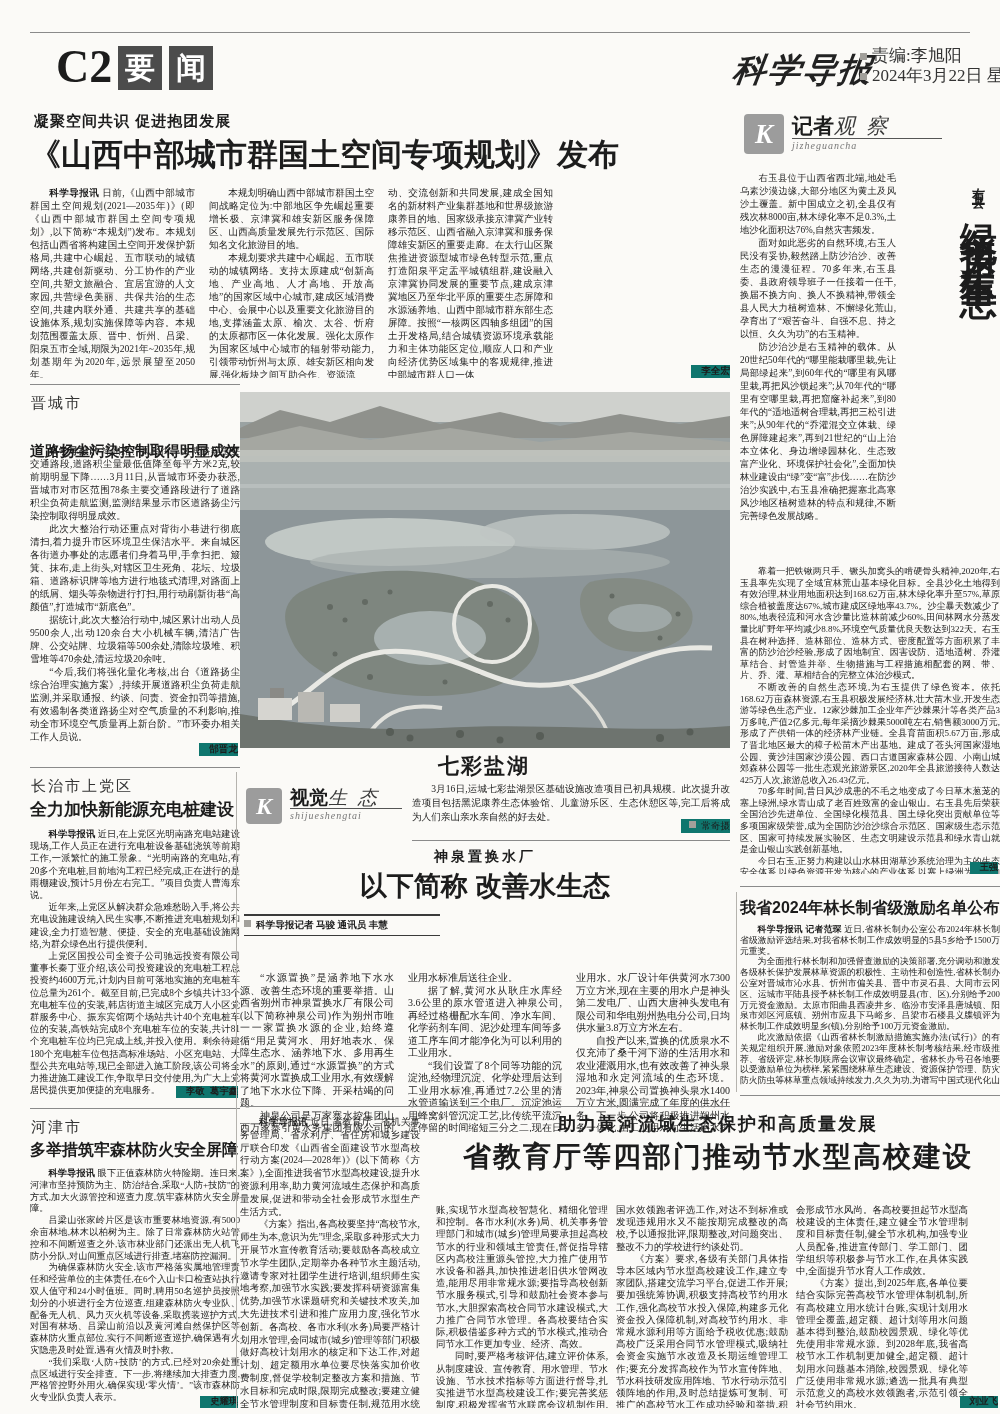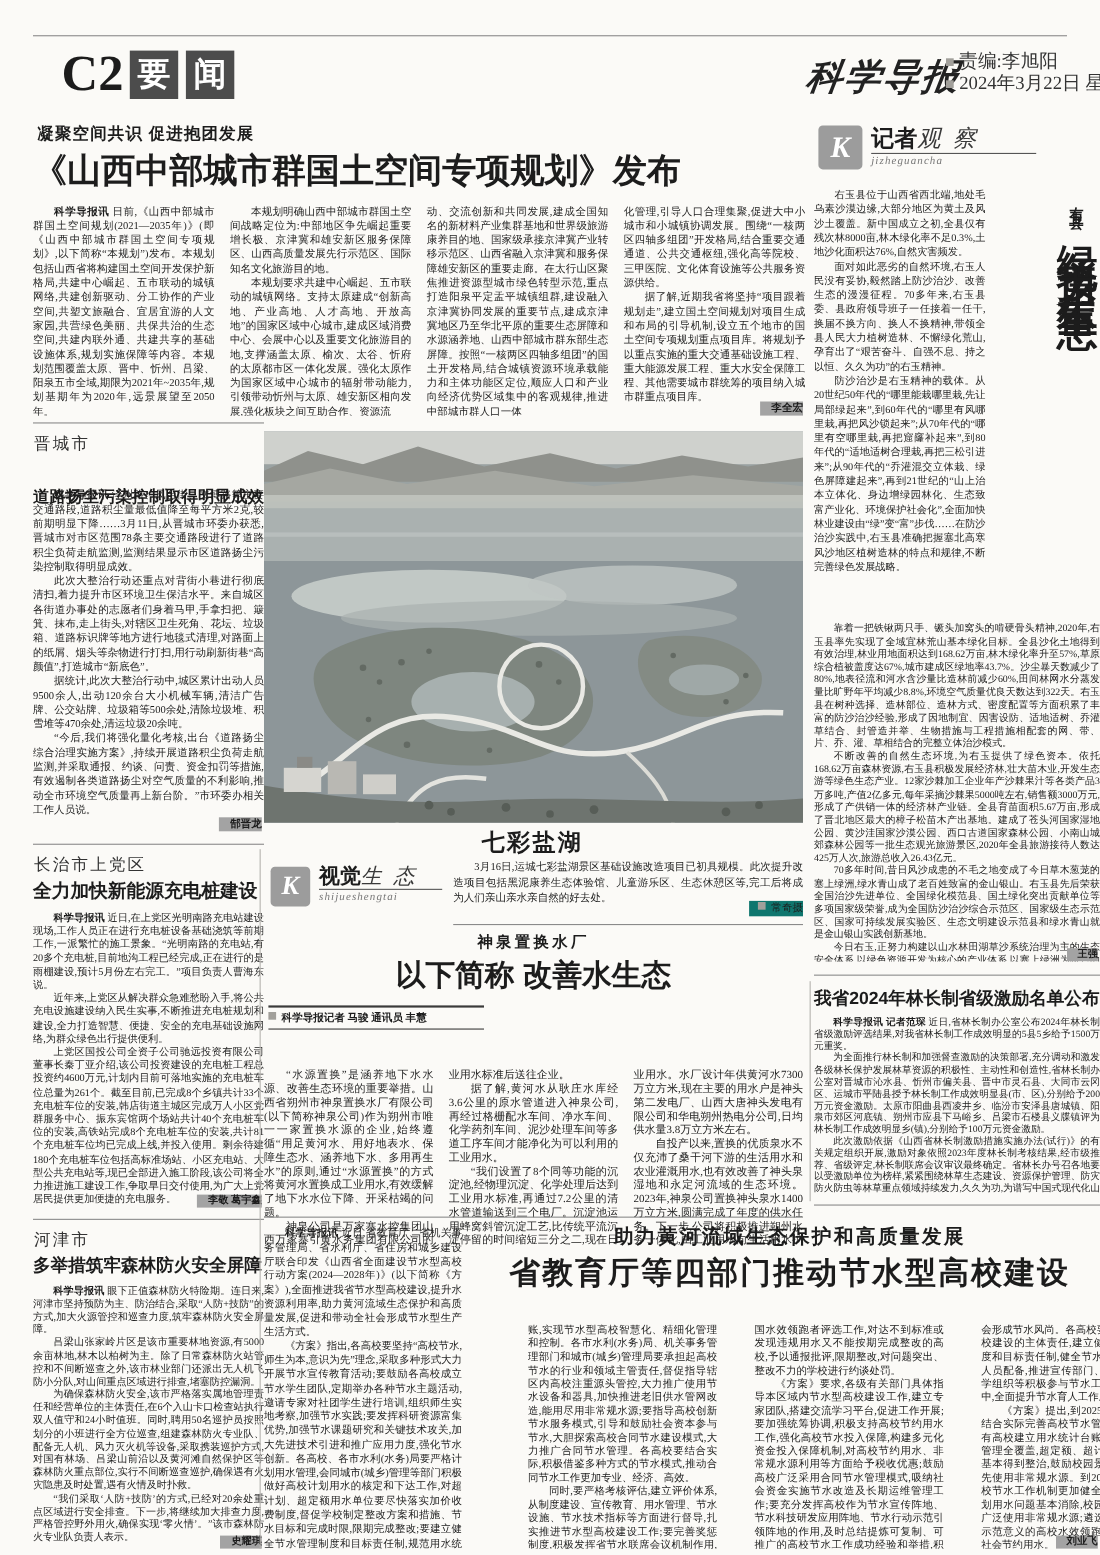--- a/index.html
+++ b/index.html
@@ -6,22 +6,22 @@
   .sheet{position:relative;width:1000px;height:1414px;margin:0 auto;background:#fbfaf7;
          font-family:"Liberation Serif","DejaVu Serif",serif;color:#1c1c1c;overflow:hidden;}
   .abs{position:absolute;}
   .hr{height:1px;background:#8a8a8a;}
   .vr{width:1px;background:#b5b3ae;}
   .just{text-align:justify;}
   p{margin:0;text-indent:2em;}
   p.cont{text-indent:0;}
   .body-txt{font-size:9.6px;line-height:13px;overflow:hidden;}
   .leadin{font-family:"Liberation Sans","DejaVu Sans",sans-serif;font-weight:700;}
-  .byl{position:absolute;right:2px;bottom:0;font-weight:700;background:#a3a3a3;padding-left:10px;
-       font-family:Liberation Serif, serif;}
+  .byl{position:absolute;right:2px;bottom:0;font-weight:700;background:#0f766e;padding-left:10px;
+       font-family:Liberation Mono, monospace;}
   .sq{display:inline-block;width:7px;height:7px;background:#a2a09b;margin-right:5px;vertical-align:1px;}
   
   .pageno{font-family:"Liberation Serif",serif;font-weight:700;font-size:46px;line-height:1;}
   .secbox{width:44px;height:44px;background:#4c4c4c;color:#fff;text-align:center;
           font:700 30px/44px "Liberation Sans","DejaVu Sans",sans-serif;float:left;margin-right:7px;}
   .masthead{font-family:"DejaVu Serif",serif;font-style:italic;font-weight:700;font-size:33px;
             transform:skewX(-8deg);letter-spacing:2px;color:#222;}
   .publine{font-size:17px;color:#333;line-height:20px;white-space:nowrap;}
   
   .kicker{font-family:"Liberation Sans","DejaVu Sans",sans-serif;font-weight:700;font-size:15px;letter-spacing:1px;}
@@ -66,24 +66,20 @@
     <div class="cols" style="gap:14px;height:100%;">
       <div class="col" style="width:165px;">
         <p><b class="leadin">科学导报讯</b><span> 日前,《山西中部城市群国土空间规划(2021—2035年)》(即《山西中部城市群国土空间专项规划》,以下简称“本规划”)发布。本规划包括山西省将构建国土空间开发保护新格局,共建中心崛起、五市联动的城镇网络,共建创新驱动、分工协作的产业空间,共塑文旅融合、宜居宜游的人文家园,共营绿色美丽、共保共治的生态空间,共建内联外通、共建共享的基础设施体系,规划实施保障等内容。本规划范围覆盖太原、晋中、忻州、吕梁、阳泉五市全域,期限为2021年~2035年,规划基期年为2020年,远景展望至2050年。</span></p>
       </div>
       <div class="col" style="width:165px;">
         <p>本规划明确山西中部城市群国土空间战略定位为:中部地区争先崛起重要增长极、京津冀和雄安新区服务保障区、山西高质量发展先行示范区、国际知名文化旅游目的地。</p>
         <p>本规划要求共建中心崛起、五市联动的城镇网络。支持太原建成“创新高地、产业高地、人才高地、开放高地”的国家区域中心城市,建成区域消费中心、会展中心以及重要文化旅游目的地,支撑涵盖太原、榆次、太谷、忻府的太原都市区一体化发展。强化太原作为国家区域中心城市的辐射带动能力,引领带动忻州与太原、雄安新区相向发展,强化板块之间互助合作、资源流</p>
       </div>
       <div class="col" style="width:165px;">
         <p class="cont">动、交流创新和共同发展,建成全国知名的新材料产业集群基地和世界级旅游康养目的地、国家级承接京津冀产业转移示范区、山西省融入京津冀和服务保障雄安新区的重要走廊。在太行山区聚焦推进资源型城市绿色转型示范,重点打造阳泉平定盂平城镇组群,建设融入京津冀协同发展的重要节点,建成京津冀地区乃至华北平原的重要生态屏障和水源涵养地、山西中部城市群东部生态屏障。按照“一核两区四轴多组团”的国土开发格局,结合城镇资源环境承载能力和主体功能区定位,顺应人口和产业向经济优势区域集中的客观规律,推进中部城市群人口一体</p>
-      </div>
-      <div class="col" style="width:165px;">
-        <p class="cont">化管理,引导人口合理集聚,促进大中小城市和小城镇协调发展。围绕“一核两区四轴多组团”开发格局,结合重要交通通道、公共交通枢纽,强化高等院校、三甲医院、文化体育设施等公共服务资源供给。</p>
-        <p>据了解,近期我省将坚持“项目跟着规划走”,建立国土空间规划对项目生成和布局的引导机制,设立五个地市的国土空间专项规划重点项目库。将规划予以重点实施的重大交通基础设施工程、重大能源发展工程、重大水安全保障工程、其他需要城市群统筹的项目纳入城市群重点项目库。</p>
       </div>
     </div>
     <span class="byl" style="font-size:9.6px;">李全宏</span>
   </div>
 
   <div class="abs hr" style="left:30px;top:384px;width:210px;"></div>
   <div class="abs region" style="left:31px;top:394px;">晋城市</div>
   <div class="abs hl-side" style="left:30px;top:416px;font-size:15px;margin-top:26px;">道路扬尘污染控制取得明显成效</div>
   <div class="abs body-txt just" style="left:30px;top:444px;width:210px;height:312px;">
     <p><b class="leadin">科学导报讯</b><span> 泽州路、凤台街、文博路等主要交通路段,道路积尘量最低值降至每平方米2克,较前期明显下降……3月11日,从晋城市环委办获悉,晋城市对市区范围78条主要交通路段进行了道路积尘负荷走航监测,监测结果显示市区道路扬尘污染控制取得明显成效。</span></p>
@@ -250,21 +246,21 @@
   </div>
   <div class="abs hr" style="left:740px;top:1095px;width:260px;"></div>
 
   <div class="abs body-txt just" style="left:240px;top:1116px;width:180px;height:292px;font-size:9.5px;line-height:12.8px;">
     <p><b class="leadin">科学导报讯</b><span> 近日,省教育厅、省机关事务管理局、省水利厅、省住房和城乡建设厅联合印发《山西省全面建设节水型高校行动方案(2024—2028年)》(以下简称《方案》),全面推进我省节水型高校建设,提升水资源利用率,助力黄河流域生态保护和高质量发展,促进和带动全社会形成节水型生产生活方式。</span></p>
     <p>《方案》指出,各高校要坚持“高校节水,师生为本,意识为先”理念,采取多种形式大力开展节水宣传教育活动;要鼓励各高校成立节水学生团队,定期举办各种节水主题活动,邀请专家对社团学生进行培训,组织师生实地考察,加强节水实践;要发挥科研资源富集优势,加强节水课题研究和关键技术攻关,加大先进技术引进和推广应用力度,强化节水创新。各高校、各市水利(水务)局要严格计划用水管理,会同城市(城乡)管理等部门积极做好高校计划用水的核定和下达工作,对超计划、超定额用水单位要尽快落实加价收费制度,督促学校制定整改方案和措施、节水目标和完成时限,限期完成整改;要建立健全节水管理制度和目标责任制,规范用水统计和用水信息台</p>
   </div>
   <div class="abs hl-side" style="left:436px;top:1138px;width:564px;text-align:center;font-size:28px;letter-spacing:2px;">省教育厅等四部门推动节水型高校建设</div>
   <div class="abs" style="left:436px;top:1112px;width:564px;text-align:center;font-size:18px;font-weight:700;letter-spacing:2px;">助力黄河流域生态保护和高质量发展</div>
   <div class="abs body-txt just" style="left:436px;top:1204px;width:564px;height:204px;font-size:9.5px;line-height:12.2px;">
-    <div class="cols" style="gap:34px;height:100%;margin-left:44px;">
+    <div class="cols" style="gap:8px;height:100%;">
       <div class="col" style="width:172px;">
         <p class="cont">账,实现节水型高校智慧化、精细化管理和控制。各市水利(水务)局、机关事务管理部门和城市(城乡)管理局要承担起高校节水的行业和领域主管责任,督促指导辖区内高校注重源头管控,大力推广使用节水设备和器具,加快推进老旧供水管网改造,能用尽用非常规水源;要指导高校创新节水服务模式,引导和鼓励社会资本参与节水,大胆探索高校合同节水建设模式,大力推广合同节水管理。各高校要结合实际,积极借鉴多种方式的节水模式,推动合同节水工作更加专业、经济、高效。</p>
         <p>同时,要严格考核评估,建立评价体系,从制度建设、宣传教育、用水管理、节水设施、节水技术指标等方面进行督导,扎实推进节水型高校建设工作;要完善奖惩制度,积极发挥省节水联席会议机制作用,组织先进典型参与全</p>
       </div>
       <div class="col" style="width:172px;">
         <p class="cont">国水效领跑者评选工作,对达不到标准或发现违规用水又不能按期完成整改的高校,予以通报批评,限期整改,对问题突出、整改不力的学校进行约谈处罚。</p>
         <p>《方案》要求,各级有关部门具体指导本区域内节水型高校建设工作,建立专家团队,搭建交流学习平台,促进工作开展;要加强统筹协调,积极支持高校节约用水工作,强化高校节水投入保障,构建多元化资金投入保障机制,对高校节约用水、非常规水源利用等方面给予税收优惠;鼓励高校广泛采用合同节水管理模式,吸纳社会资金实施节水改造及长期运维管理工作;要充分发挥高校作为节水宣传阵地、节水科技研发应用阵地、节水行动示范引领阵地的作用,及时总结提炼可复制、可推广的高校节水工作成功经验和举措,积极宣传节水理念,引领社</p>
       </div>
       <div class="col" style="width:172px;">
         <p class="cont">会形成节水风尚。各高校要担起节水型高校建设的主体责任,建立健全节水管理制度和目标责任制,健全节水机构,加强专业人员配备,推进宣传部门、学工部门、团学组织等积极参与节水工作,在具体实践中,全面提升节水育人工作成效。</p>

